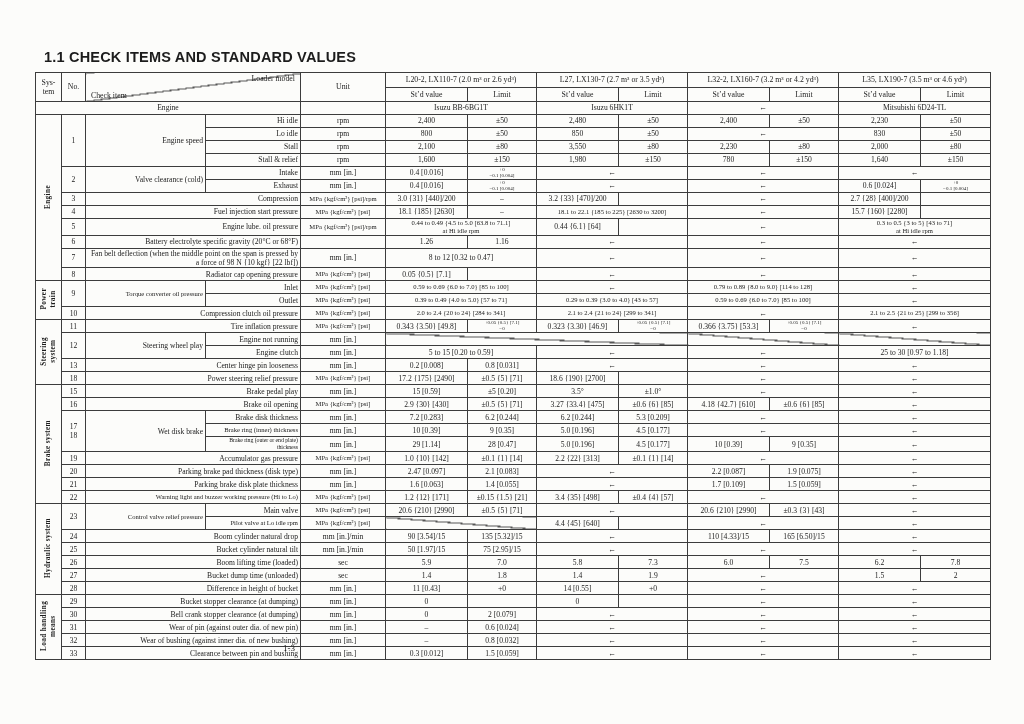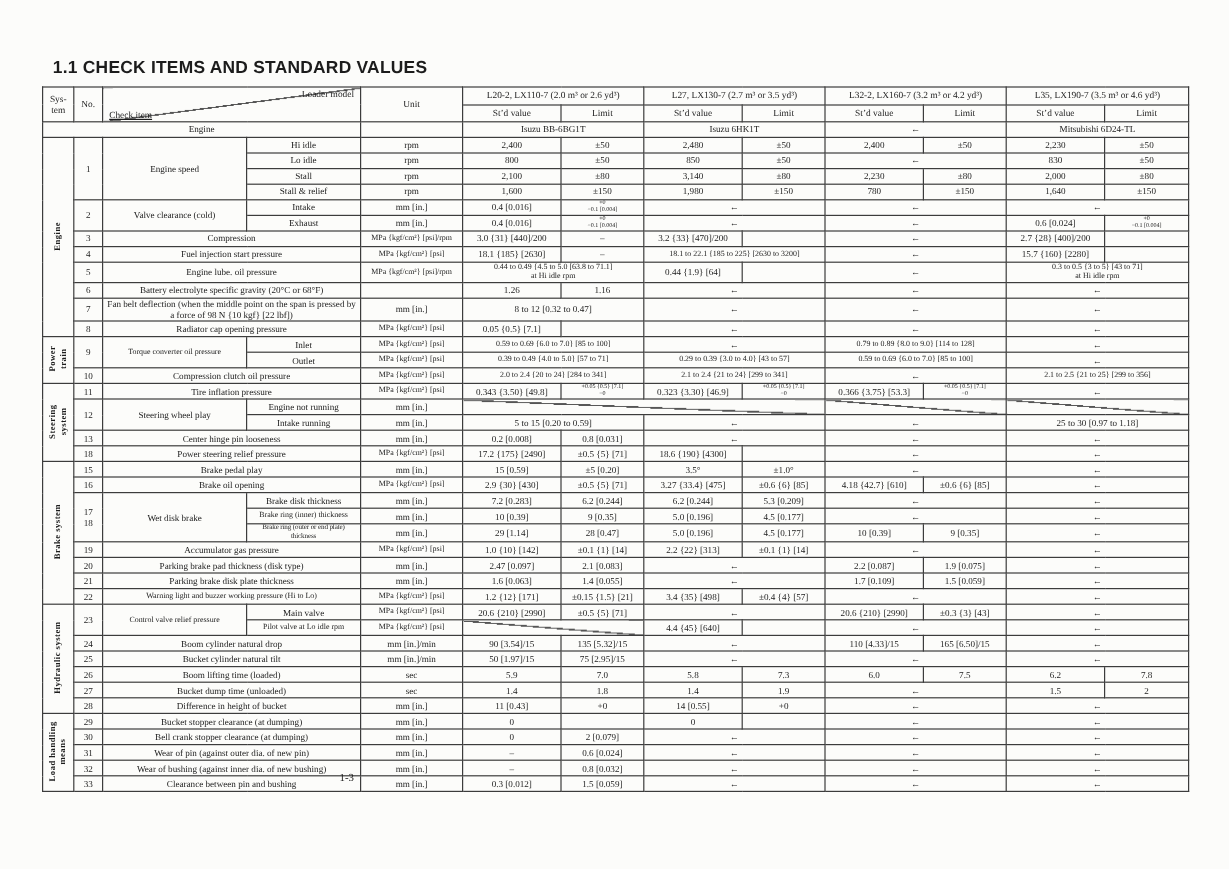--- a/index.html
+++ b/index.html
@@ -18,21 +18,21 @@
     border-collapse:collapse;table-layout:fixed;
   }
   th,td{
     border:1px solid #3c3c3c;
     padding:0 2px;height:12px;
     font-size:7.6px;line-height:1.2;font-weight:normal;
     text-align:center;vertical-align:middle;
     white-space:pre-line;overflow:hidden;
   }
   thead th{font-size:7.8px;}
-  td.l{text-align:center;}
+  td.l{text-align:right;}
   td.sm{font-size:6.6px;}
   td.xs{font-size:5.9px;letter-spacing:-.1px;}
   td.tol{font-size:5px;line-height:1.15;}
   td.v{padding:0;}
   td.v span{
     display:inline-block;
     writing-mode:vertical-rl;transform:rotate(180deg);
     font-weight:bold;font-size:7.2px;letter-spacing:.4px;
     font-family:"Liberation Serif", serif;
   }
@@ -41,21 +41,21 @@
       transparent calc(50% - .6px), #555 calc(50% - .6px),
       #555 calc(50% + .6px), transparent calc(50% + .6px));
   }
   th.diaghead{
     position:relative;
     background-image:linear-gradient(to bottom right,
       transparent calc(50% - .6px), #555 calc(50% - .6px),
       #555 calc(50% + .6px), transparent calc(50% + .6px));
   }
   th.diaghead .tr-label{position:absolute;top:1px;right:5px;}
-  th.diaghead .bl-label{position:absolute;bottom:1px;left:5px;text-decoration:underline;}
+  th.diaghead .bl-label{position:absolute;bottom:1px;left:5px;}
   .footer{position:absolute;left:283px;top:643px;font-size:9px;}
 </style>
 </head>
 <body>
 
 <div class="page-title">1.1  CHECK ITEMS AND STANDARD VALUES</div>
 
 <table class="main">
   <colgroup>
     <col style="width:26px">
@@ -131,21 +131,21 @@
         <td>±50</td>
         <td colspan="2">←</td>
         <td>830</td>
         <td>±50</td>
       </tr>
       <tr>
         <td class="l">Stall</td>
         <td>rpm</td>
         <td>2,100</td>
         <td>±80</td>
-        <td>3,140</td>
+        <td>3,550</td>
         <td>±80</td>
         <td>2,230</td>
         <td>±80</td>
         <td>2,000</td>
         <td>±80</td>
       </tr>
       <tr>
         <td class="l">Stall &amp; relief</td>
         <td>rpm</td>
         <td>1,600</td>
@@ -203,21 +203,21 @@
         <td colspan="2">←</td>
         <td>15.7 {160} [2280]</td>
         <td></td>
       </tr>
       <tr>
         <td>5</td>
         <td colspan="2" class="l">Engine lube. oil pressure</td>
         <td class="sm">MPa {kgf/cm²} [psi]/rpm</td>
         <td colspan="2" class="sm">0.44 to 0.49 {4.5 to 5.0 [63.8 to 71.1]
 at Hi idle rpm</td>
-        <td>0.44 {1.9} [64]</td>
+        <td>0.44 {6.1} [64]</td>
         <td></td>
         <td colspan="2">←</td>
         <td colspan="2" class="sm">0.3 to 0.5 {3 to 5} [43 to 71]
 at Hi idle rpm</td>
       </tr>
       <tr>
         <td>6</td>
         <td colspan="2" class="l">Battery electrolyte specific gravity (20°C or 68°F)</td>
         <td></td>
         <td>1.26</td>
@@ -294,21 +294,21 @@
       <tr>
         <td rowspan="2">12</td>
         <td rowspan="2" class="l">Steering wheel play</td>
         <td class="l">Engine not running</td>
         <td>mm [in.]</td>
         <td colspan="4" class="diag"></td>
         <td colspan="2" class="diag"></td>
         <td colspan="2" class="diag"></td>
       </tr>
       <tr>
-        <td class="l">Intake running</td>
+        <td class="l">Engine clutch</td>
         <td>mm [in.]</td>
         <td colspan="2">5 to 15 [0.20 to 0.59]</td>
         <td colspan="2">←</td>
         <td colspan="2">←</td>
         <td colspan="2">25 to 30 [0.97 to 1.18]</td>
       </tr>
       <tr>
         <td>13</td>
         <td colspan="2" class="l">Center hinge pin looseness</td>
         <td>mm [in.]</td>
@@ -317,21 +317,21 @@
         <td colspan="2">←</td>
         <td colspan="2">←</td>
         <td colspan="2">←</td>
       </tr>
       <tr>
         <td>18</td>
         <td colspan="2" class="l">Power steering relief pressure</td>
         <td class="sm">MPa {kgf/cm²} [psi]</td>
         <td>17.2 {175} [2490]</td>
         <td>±0.5 {5} [71]</td>
-        <td>18.6 {190} [4300]</td>
+        <td>18.6 {190} [2700]</td>
         <td></td>
         <td colspan="2">←</td>
         <td colspan="2">←</td>
       </tr>
       <tr>
         <td rowspan="9" class="v"><span>Brake system</span></td>
         <td>15</td>
         <td colspan="2" class="l">Brake pedal play</td>
         <td>mm [in.]</td>
         <td>15 [0.59]</td>

